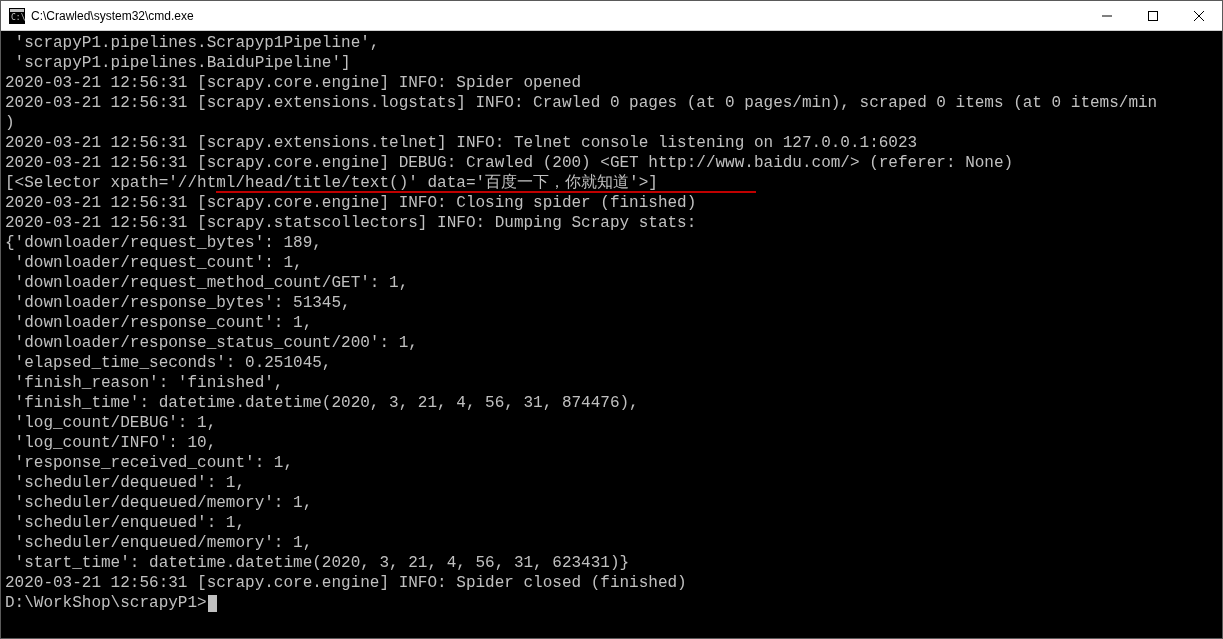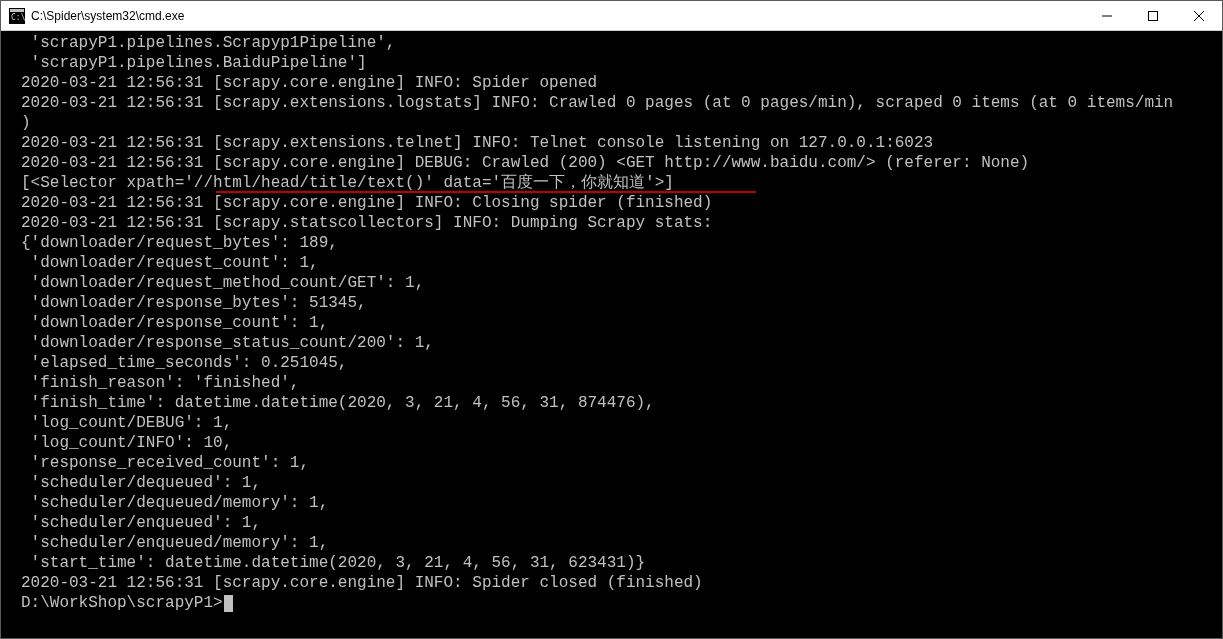--- a/index.html
+++ b/index.html
@@ -48,21 +48,21 @@
     font-family: "Segoe UI", sans-serif;
   }
   .win-btn svg { width: 10px; height: 10px; }
 
   .terminal {
     background: #000;
     color: #c0c0c0;
     font-family: "NSimSun", "SimSun", "Consolas", "Courier New", monospace;
     font-size: 16px;
     line-height: 20px;
-    padding: 2px 4px 4px 20px;
+    padding: 2px 4px 4px 4px;
     height: calc(100% - 30px);
     overflow: hidden;
     white-space: pre;
     position: relative;
     letter-spacing: 0;
   }
   .terminal .line { white-space: pre; }
   .underline-highlight {
     position: absolute;
     height: 2px;
@@ -82,21 +82,21 @@
 <body>
 
 <div class="titlebar">
   <span class="app-icon">
     <svg viewBox="0 0 16 16">
       <rect x="0" y="0" width="16" height="16" fill="#000"></rect>
       <rect x="1" y="1" width="14" height="3" fill="#c0c0c0"></rect>
       <text x="2" y="12" font-size="8" fill="#c0c0c0" font-family="monospace">C:\</text>
     </svg>
   </span>
-  <span class="title">C:\Spider\system32\cmd.exe</span>
+  <span class="title">C:\Crawled\system32\cmd.exe</span>
   <div class="win-controls">
     <div class="win-btn">
       <svg viewBox="0 0 10 10">
           <line x1="0" y1="5" x2="10" y2="5" stroke="currentColor" stroke-width="1"></line>
         </svg>
     </div>
     <div class="win-btn">
       <svg viewBox="0 0 10 10">
           <rect x="0.5" y="0.5" width="9" height="9" fill="none" stroke="currentColor" stroke-width="1"></rect>
         </svg>

